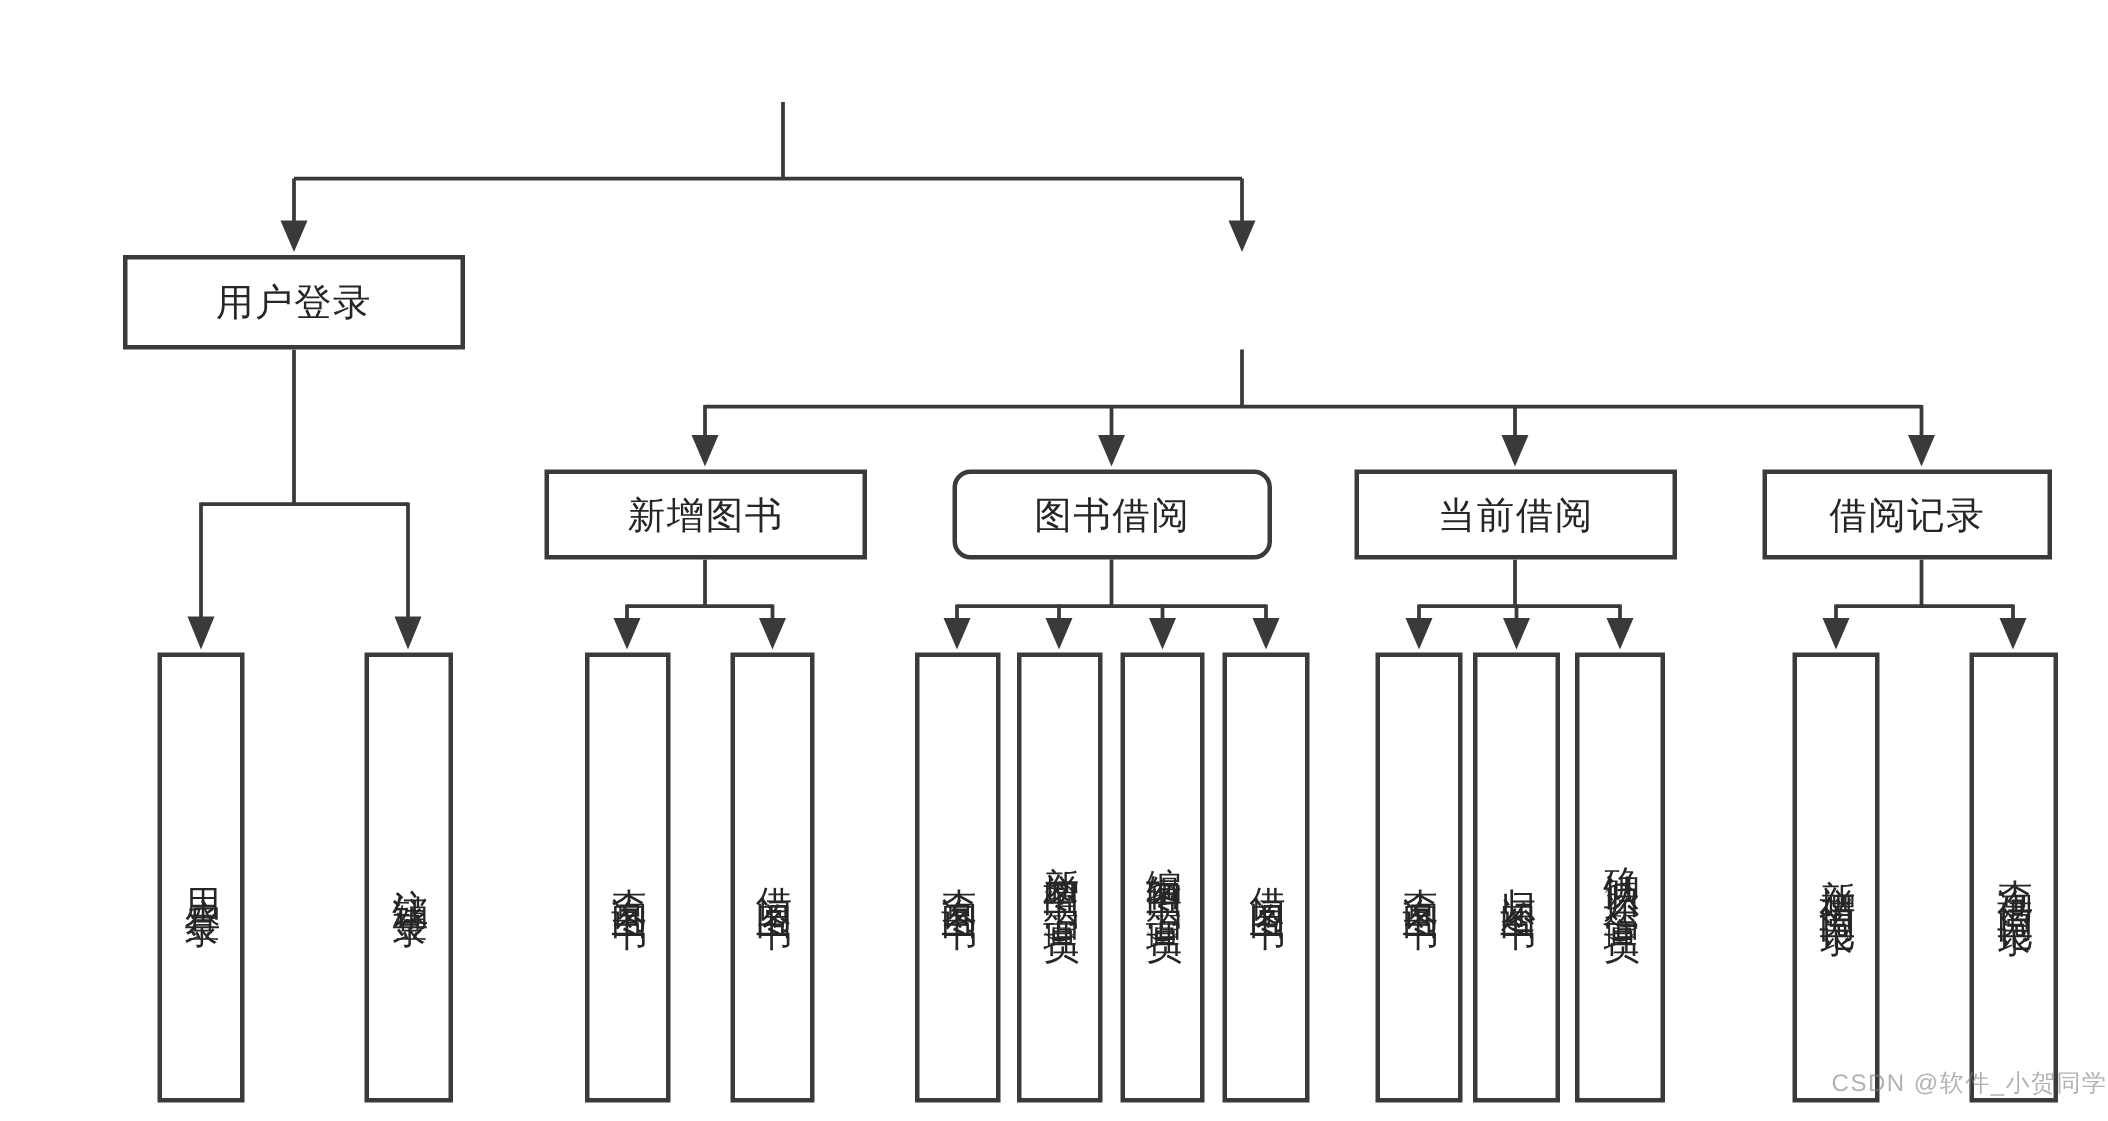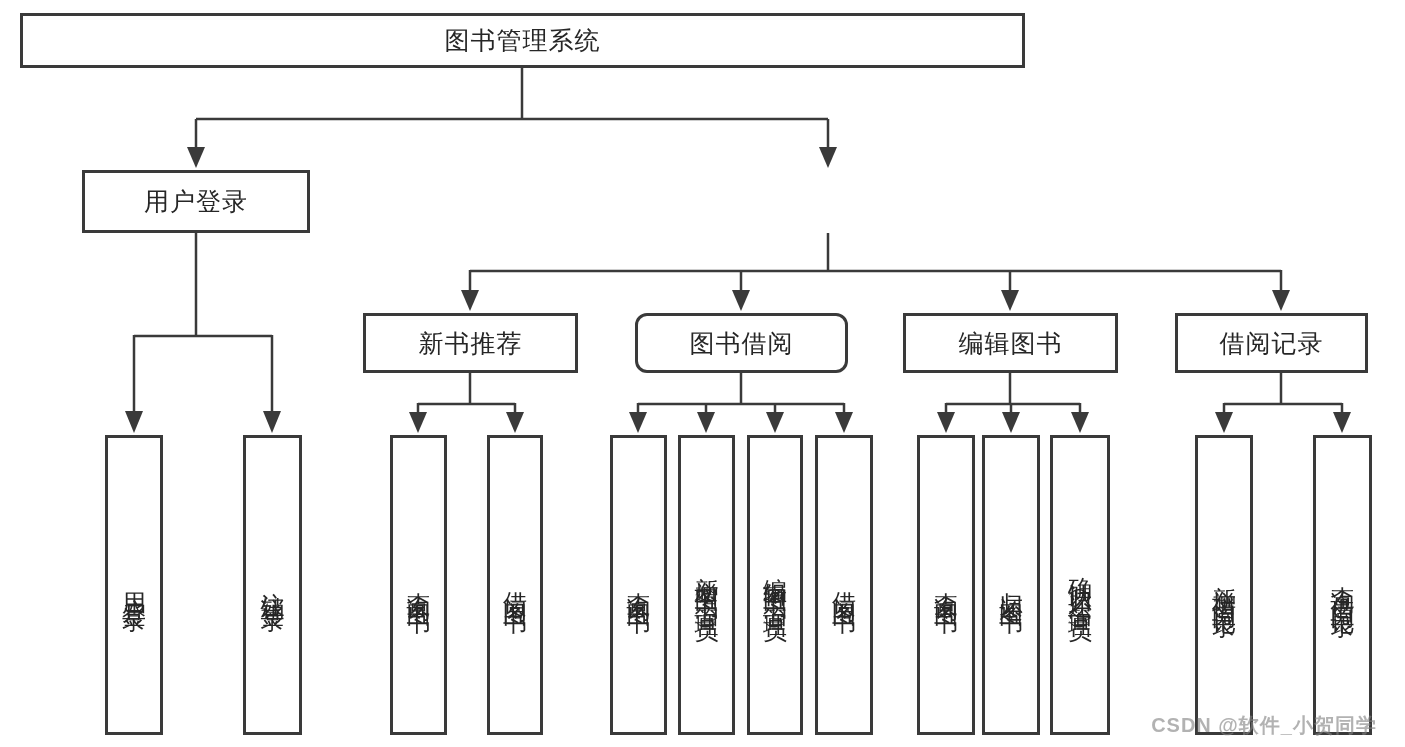--- a/index.html
+++ b/index.html
@@ -14,22 +14,22 @@
     position:absolute;box-sizing:border-box;background:#ffffff;
     border:3px solid #3a3a3a;display:flex;align-items:center;justify-content:center;
     z-index:2;
   }
   .hbox span{font-size:25px;letter-spacing:1px;white-space:nowrap;}
   .vbox span{
     writing-mode:vertical-rl;text-orientation:mixed;
     font-size:24px;letter-spacing:6px;line-height:1;
   }
   .watermark{
-    position:absolute;top:712px;right:28px;z-index:5;
-    font-size:20px;color:rgba(130,130,130,0.62);letter-spacing:1px;white-space:nowrap;font-weight:bold;
+    position:absolute;top:712px;right:0;z-index:5;
+    font-size:16px;color:rgba(130,130,130,0.62);letter-spacing:1px;white-space:nowrap;
   }
 </style>
 </head>
 <body>
 
 <div class="canvas">
 
   <svg class="connectors" viewBox="0 0 1405 747" xmlns="http://www.w3.org/2000/svg">
 
     <g>
@@ -99,36 +99,33 @@
     <g>
       <line x1="1281" y1="373" x2="1281" y2="404"></line>
       <line x1="1224" y1="404" x2="1342" y2="404"></line>
       <line x1="1224" y1="403" x2="1224" y2="414"></line>
       <polygon points="1215,412 1233,412 1224,433"></polygon>
       <line x1="1342" y1="403" x2="1342" y2="414"></line>
       <polygon points="1333,412 1351,412 1342,433"></polygon>
     </g>
   </svg>
 
-  <div class="node hbox" style="left:20px;top:13px;width:1005px;height:55px;">
-    <span>图书管理系统</span>
-  </div>
 
   <div class="node hbox" style="left:82px;top:170px;width:228px;height:63px;">
     <span>用户登录</span>
   </div>
 
   <div class="node hbox" style="left:363px;top:313px;width:215px;height:60px;">
-    <span>新书推荐</span>
+    <span>新增图书</span>
   </div>
   <div class="node hbox" style="left:635px;top:313px;width:213px;height:60px;border-radius:12px;">
     <span>图书借阅</span>
   </div>
   <div class="node hbox" style="left:903px;top:313px;width:215px;height:60px;">
-    <span>编辑图书</span>
+    <span>当前借阅</span>
   </div>
   <div class="node hbox" style="left:1175px;top:313px;width:193px;height:60px;">
     <span>借阅记录</span>
   </div>
 
   <div class="node vbox" style="left:105px;top:435px;width:58px;height:300px;">
     <span>用户登录</span>
   </div>
   <div class="node vbox" style="left:243px;top:435px;width:59px;height:300px;">
     <span>注销登录</span>

